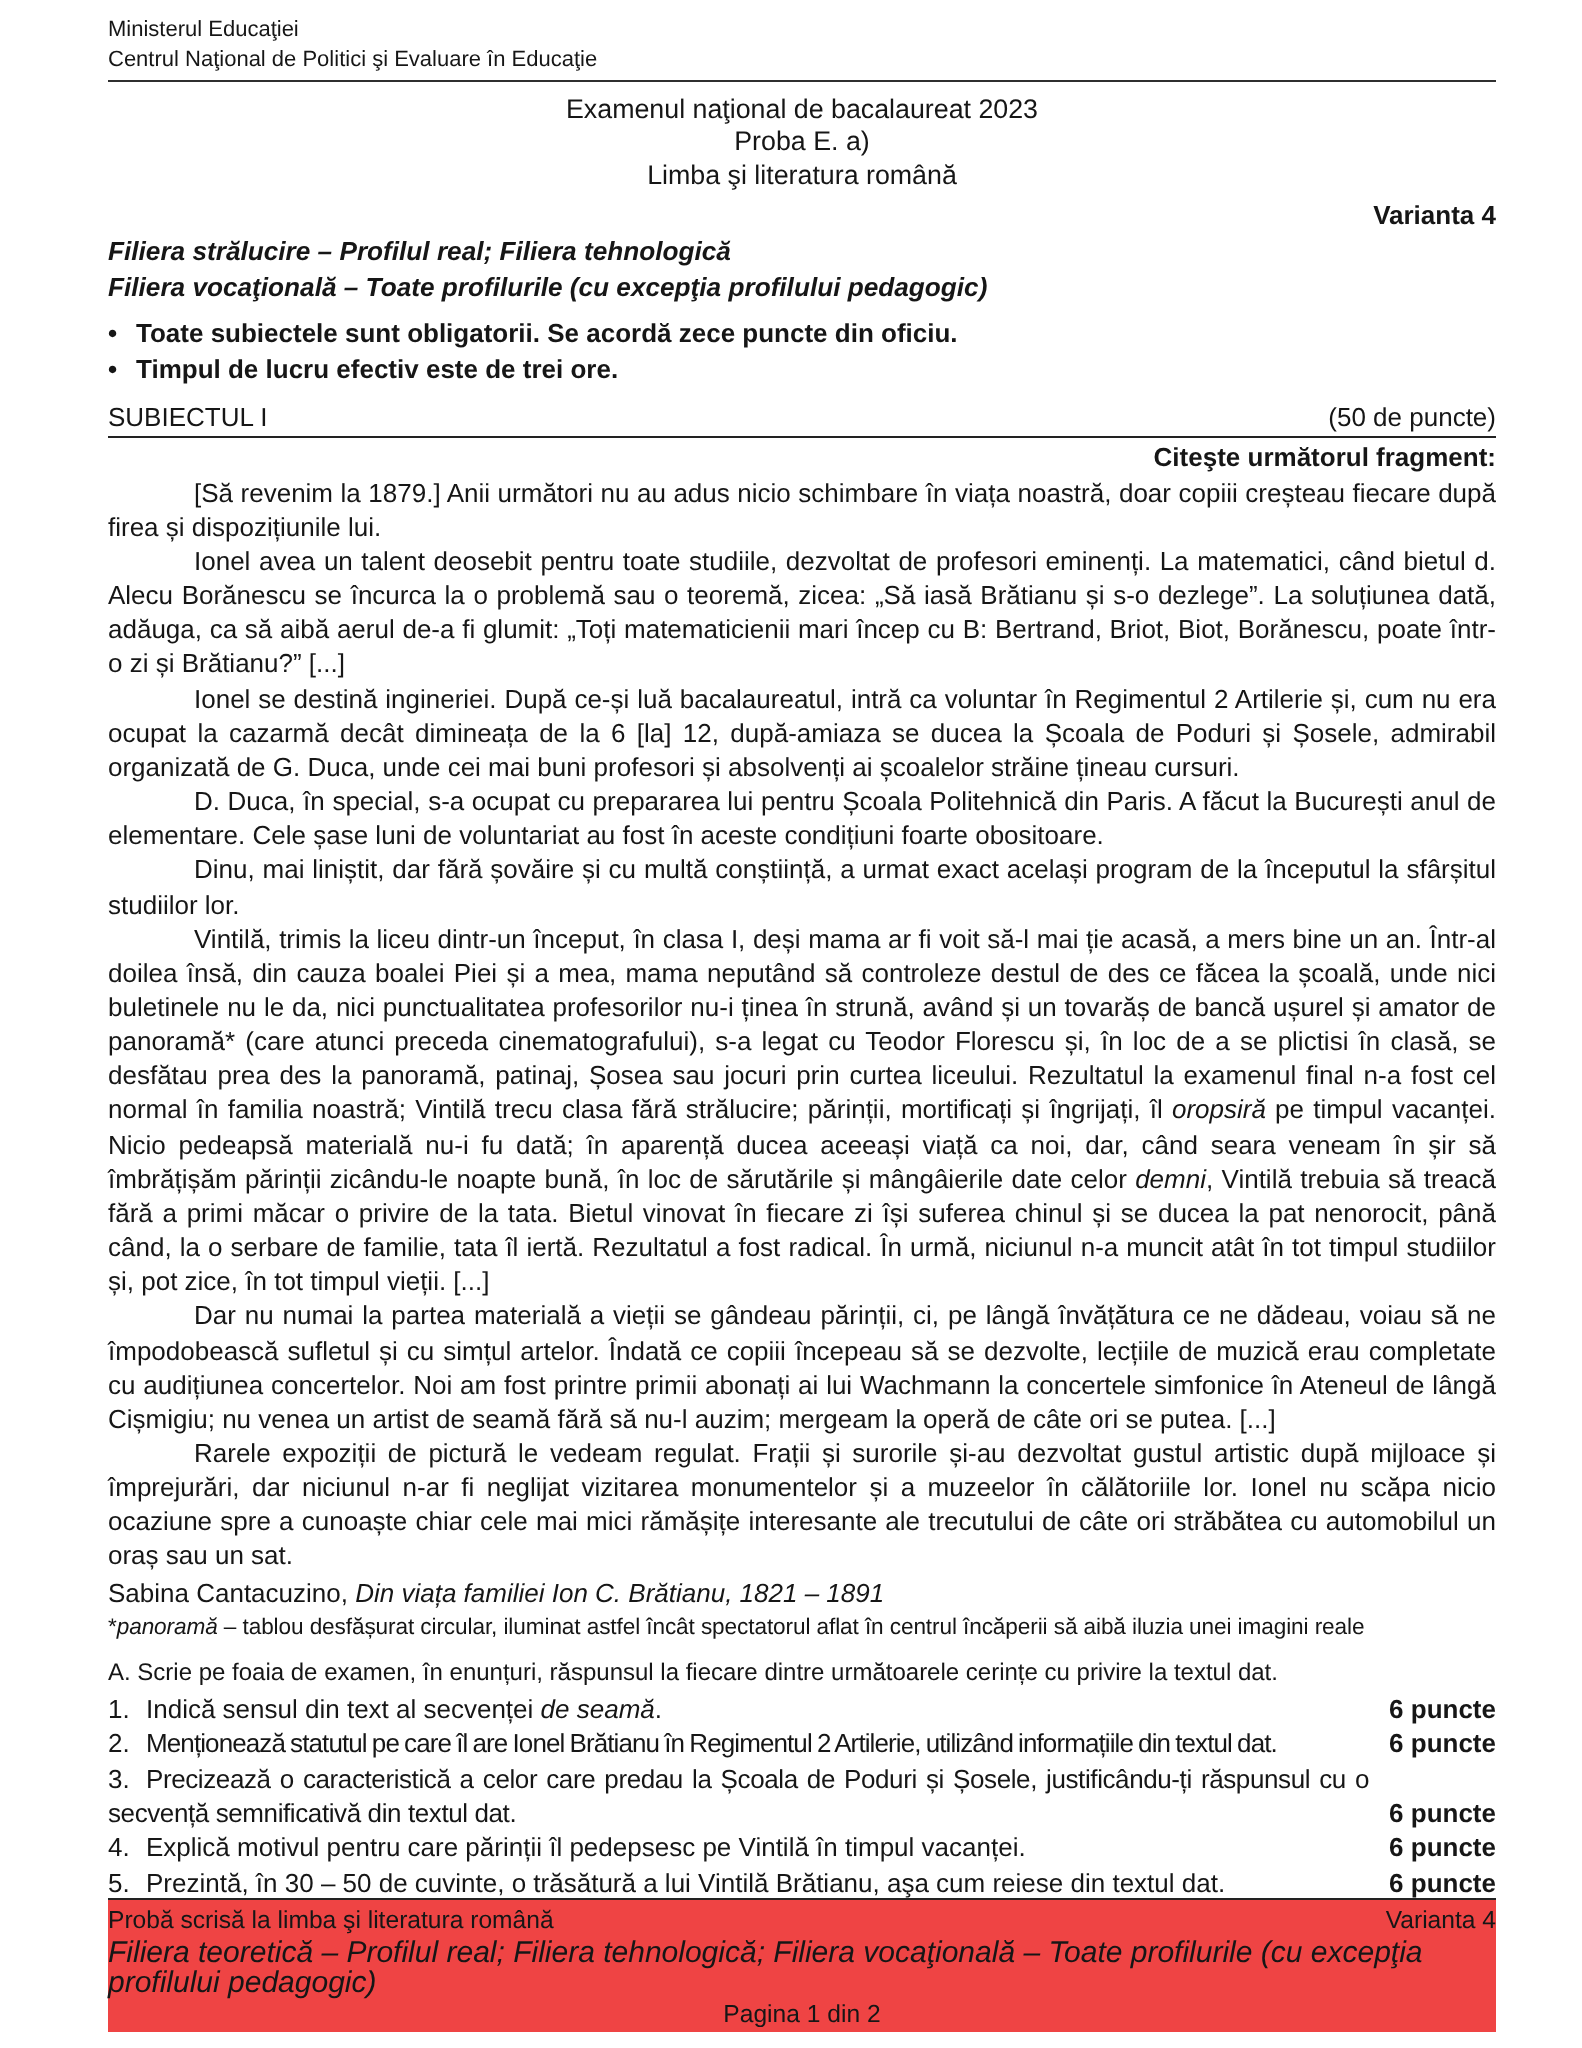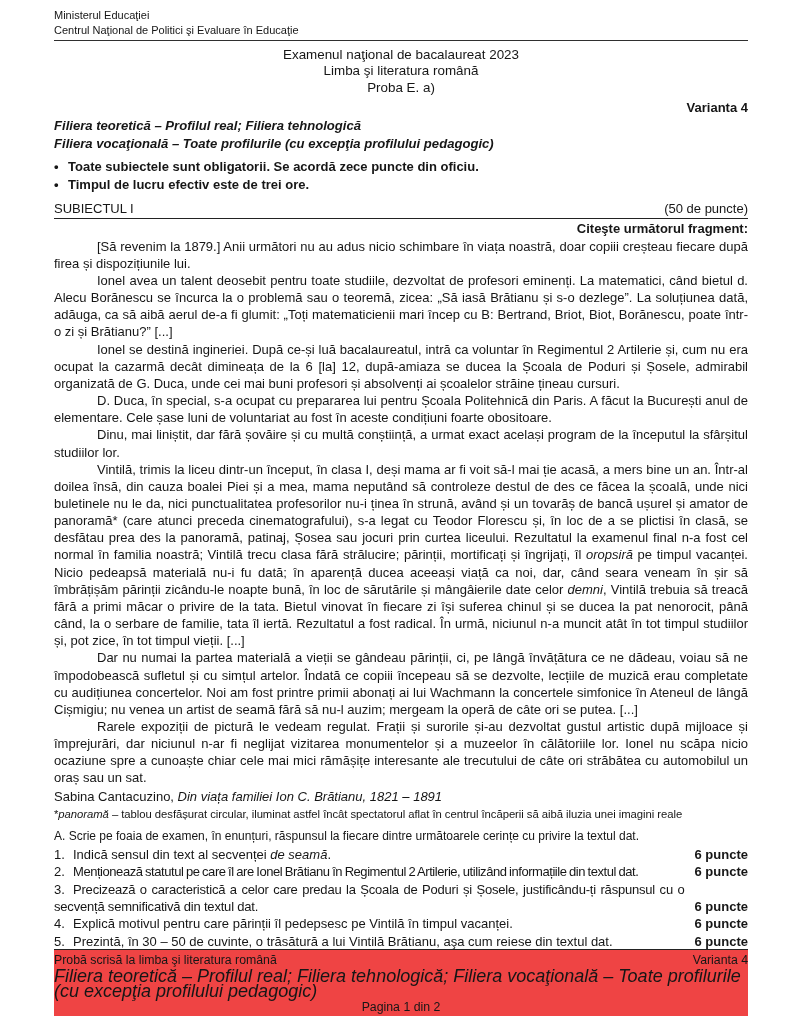--- a/index.html
+++ b/index.html
@@ -58,44 +58,44 @@
   .question.tight .q-text { letter-spacing: -0.45px; word-spacing: -0.6px; }
   .question.semi-tight .q-text { letter-spacing: -0.2px; }
 
   
   .doc-footer {
     position: absolute; left: 54px; right: 43px; bottom: 8px;
     border-top: 1.4px solid #222; padding-top: 3px;
     font-size: 12.3px; line-height: 15.8px; background: #ef4444;
   }
   .footer-row1 { display: flex; justify-content: space-between; }
-  .footer-filiera { font-style: italic; font-size: 18px; }
+  .footer-filiera { font-style: italic; font-size: 15px; }
   .footer-page { text-align: center; }
 </style>
 </head>
 <body>
 
 <div class="page">
 
   <div class="doc-header">
     <div>Ministerul Educaţiei</div>
     <div>Centrul Naţional de Politici şi Evaluare în Educaţie</div>
     <div class="header-rule"></div>
   </div>
 
   <div class="title-block">
     <div>Examenul naţional de bacalaureat 2023</div>
+    <div>Proba E. a)</div>
     <div>Limba şi literatura română</div>
-    <div>Proba E. a)</div>
   </div>
 
   <div class="variant-row">Varianta 4</div>
 
   <div class="filiera-block">
-    <div>Filiera teoretică – Profilul real; Filiera tehnologică</div>
+    <div>Filiera strălucire – Profilul real; Filiera tehnologică</div>
     <div>Filiera vocaţională – Toate profilurile (cu excepţia profilului pedagogic)</div>
   </div>
 
   <div class="bullets">
     <div class="bullet-line">
       <span class="bullet-dot">•</span>
       <span>Toate subiectele sunt obligatorii. Se acordă zece puncte din oficiu.</span>
     </div>
     <div class="bullet-line">
       <span class="bullet-dot">•</span>

